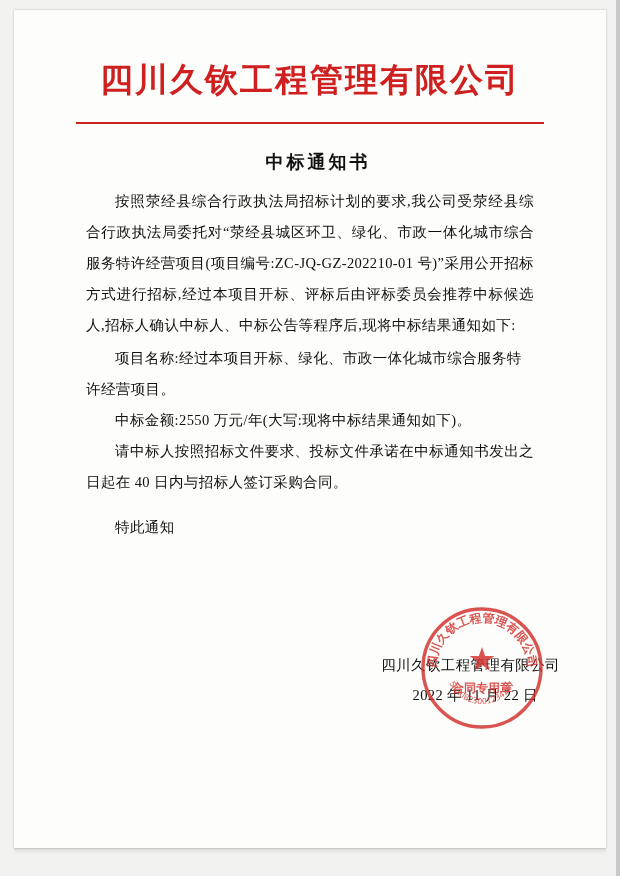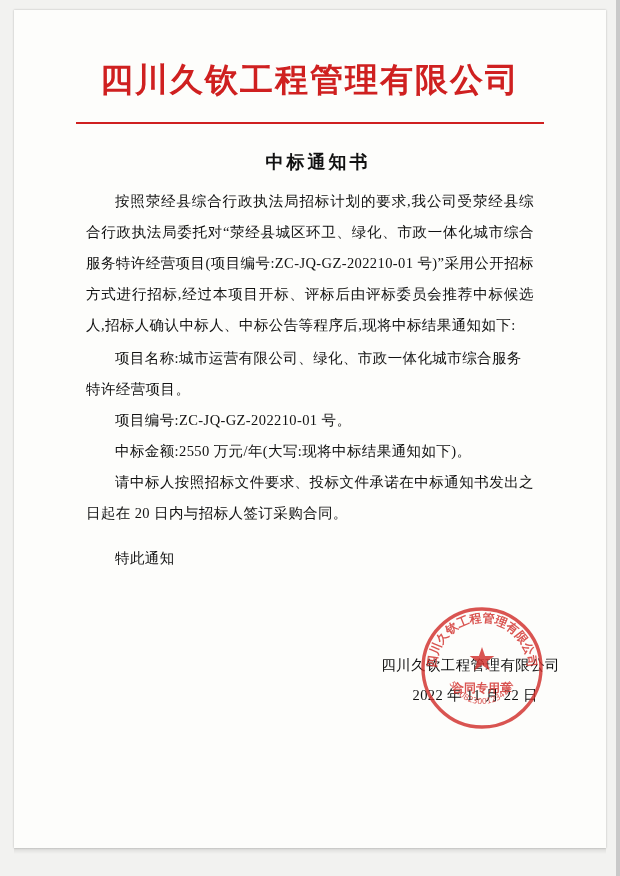--- a/index.html
+++ b/index.html
@@ -158,25 +158,24 @@
       <div class="company">四川久钦工程管理有限公司</div>
     </div>
 
     <div class="rule"></div>
 
     <div class="doc-title">中标通知书</div>
 
     <div class="body">
       <p class="para indent">按照荥经县综合行政执法局招标计划的要求,我公司受荥经县综合行政执法局委托对“荥经县城区环卫、绿化、市政一体化城市综合服务特许经营项目(项目编号:ZC-JQ-GZ-202210-01 号)”采用公开招标方式进行招标,经过本项目开标、评标后由评标委员会推荐中标候选人,招标人确认中标人、中标公告等程序后,现将中标结果通知如下:</p>
 
-      <p class="list-item">项目名称:城市运营有限公司、绿化、市政一体化城市综合服务特许经营项目。</p>
-      <p class="list-item">项目编号:ZC-JQ-GZ-202210-01 号。</p>
+      <p class="list-item">项目名称:经过本项目开标、绿化、市政一体化城市综合服务特许经营项目。</p>
       <p class="list-item">中标金额:2550 万元/年(大写:现将中标结果通知如下)。</p>
 
-      <p class="para indent">请中标人按照招标文件要求、投标文件承诺在中标通知书发出之日起在 20 日内与招标人签订采购合同。</p>
+      <p class="para indent">请中标人按照招标文件要求、投标文件承诺在中标通知书发出之日起在 40 日内与招标人签订采购合同。</p>
 
       <p class="notice-line">特此通知</p>
     </div>
 
     <div class="signature">
       <div class="sign-name">四川久钦工程管理有限公司</div>
       <div class="sign-date">2022 年 11 月 22 日</div>
     </div>
 
     <div class="seal">

